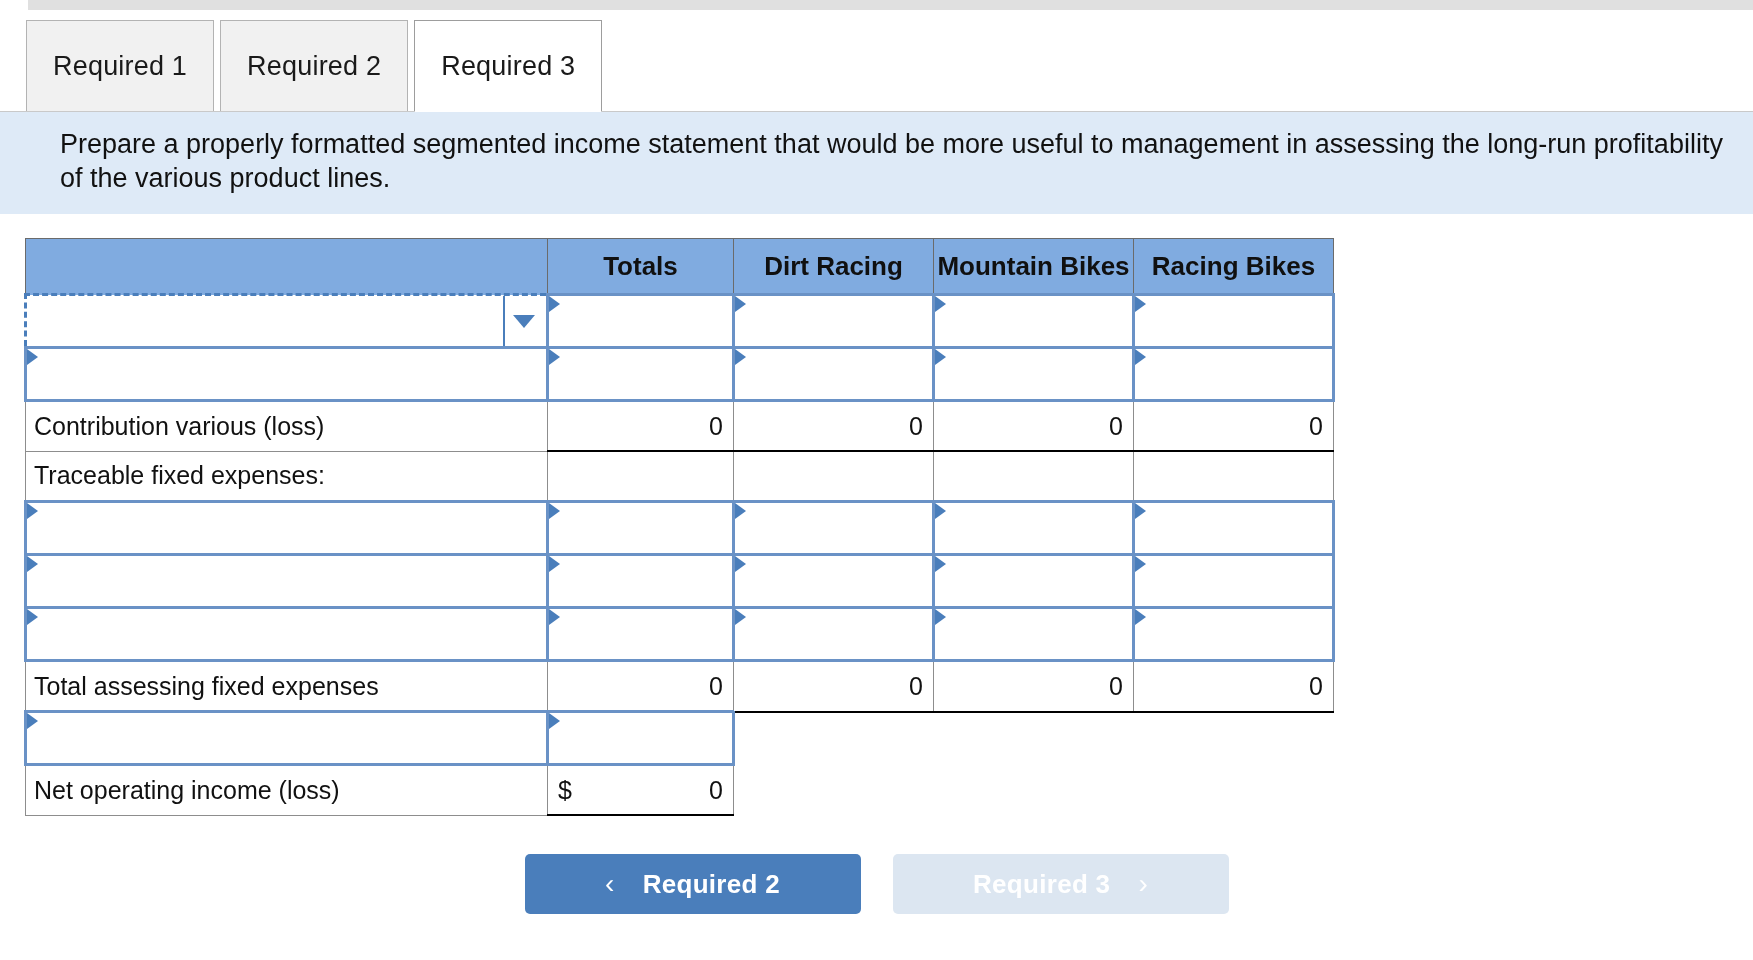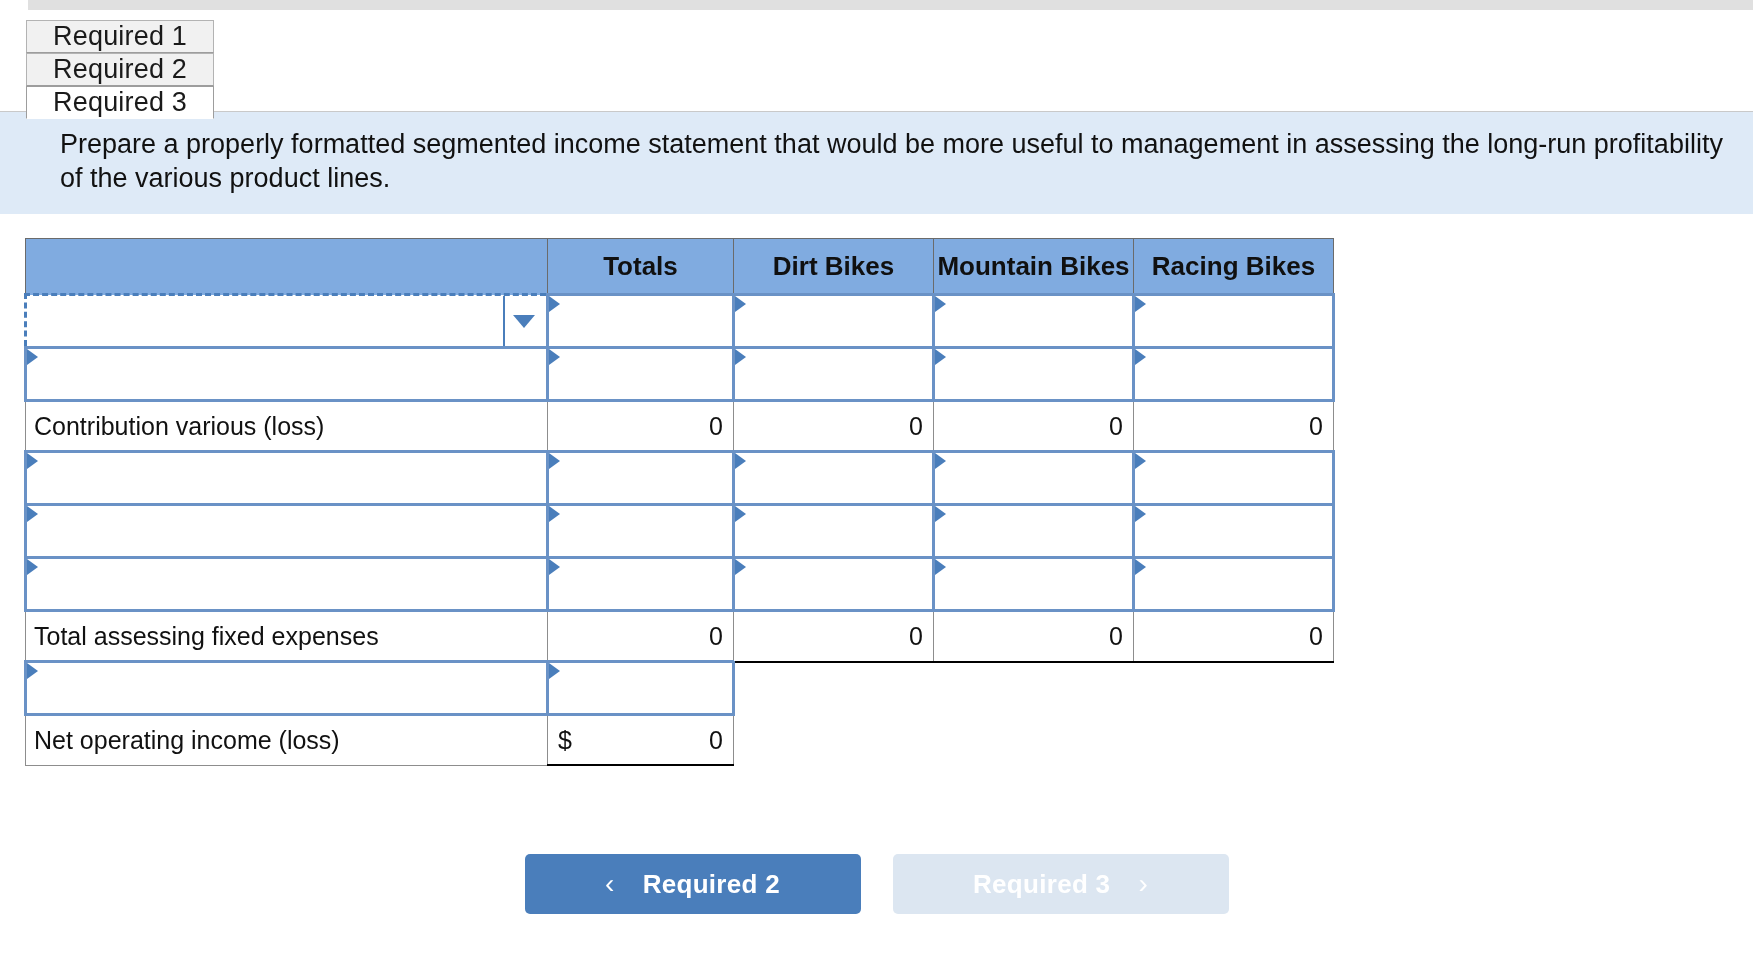--- a/index.html
+++ b/index.html
@@ -27,21 +27,20 @@
   }
 
   
   .tab-bar {
     position: absolute;
     left: 26px;
     top: 20px;
     display: flex;
     align-items: flex-end;
     height: 92px;
-    flex-direction: column;
   }
   .tab {
     box-sizing: border-box;
     height: 92px;
     min-width: 186px;
     padding: 0 26px;
     display: flex;
     align-items: center;
     justify-content: center;
     font-size: 27px;
@@ -256,21 +255,21 @@
       <col class="c-label">
         <col class="c-totals">
         <col class="c-seg">
         <col class="c-seg">
         <col class="c-seg">
     </colgroup>
     <thead>
       <tr>
         <th class="hd"></th>
         <th class="hd">Totals</th>
-        <th class="hd">Dirt Bikes</th>
+        <th class="hd">Dirt Racing</th>
         <th class="hd">Mountain Bikes</th>
         <th class="hd">Racing Bikes</th>
       </tr>
     </thead>
     <tbody>
 
       <tr>
         <td class="inp selected">
           <span class="dd-wrap">
             <span class="dd-arrow"></span>
@@ -299,20 +298,27 @@
           <span class="num">0</span>
         </td>
         <td class="val topline botline">
           <span class="num">0</span>
         </td>
         <td class="val topline botline">
           <span class="num">0</span>
         </td>
       </tr>
 
+      <tr>
+        <td class="lbl">Traceable fixed expenses:</td>
+        <td class="val"></td>
+        <td class="val"></td>
+        <td class="val"></td>
+        <td class="val"></td>
+      </tr>
 
       <tr>
         <td class="inp"></td>
         <td class="inp"></td>
         <td class="inp"></td>
         <td class="inp"></td>
         <td class="inp"></td>
       </tr>
       <tr>
         <td class="inp"></td>

